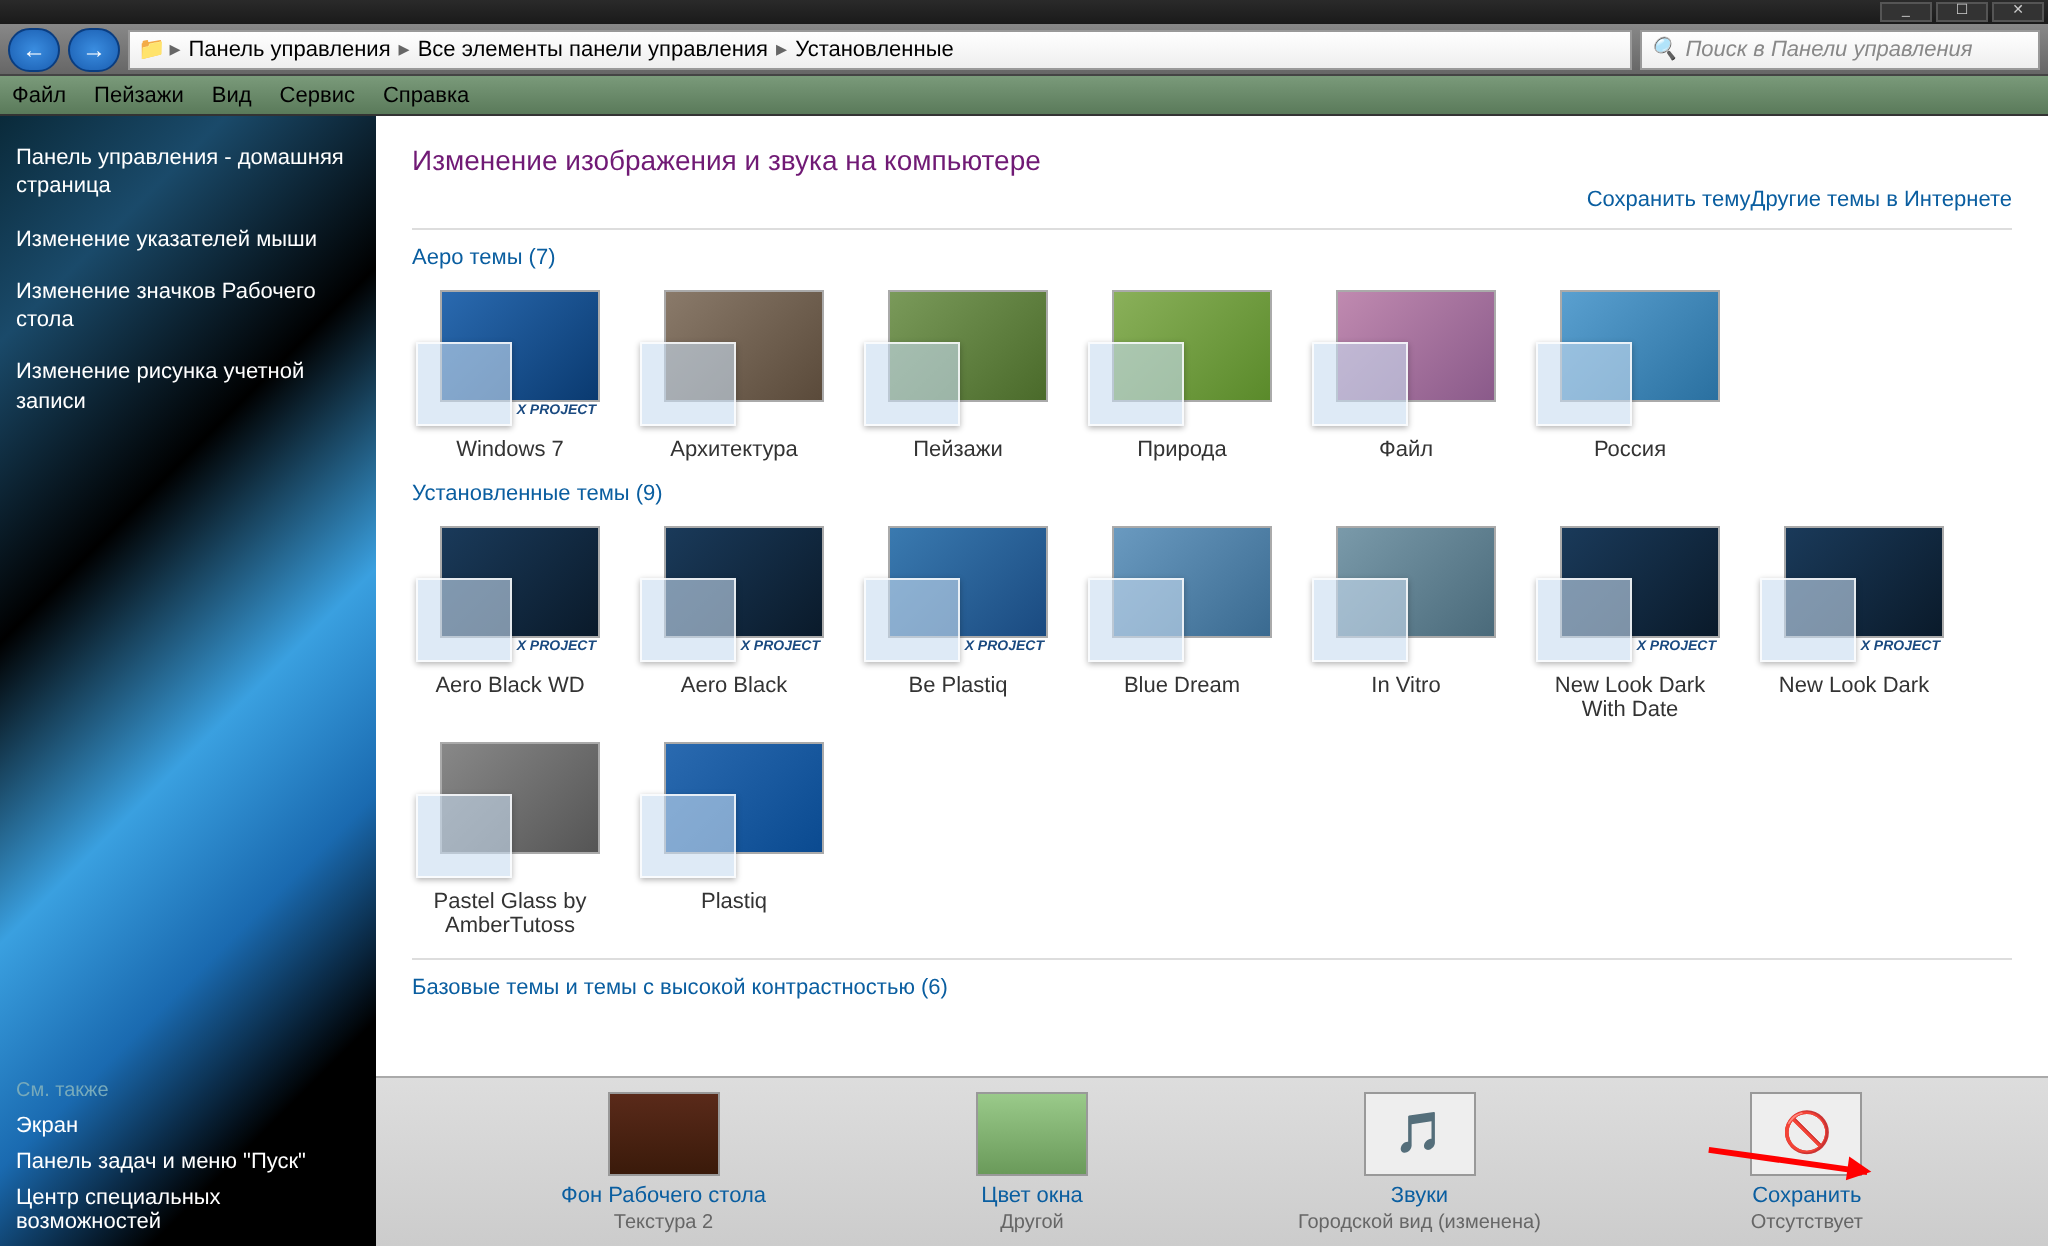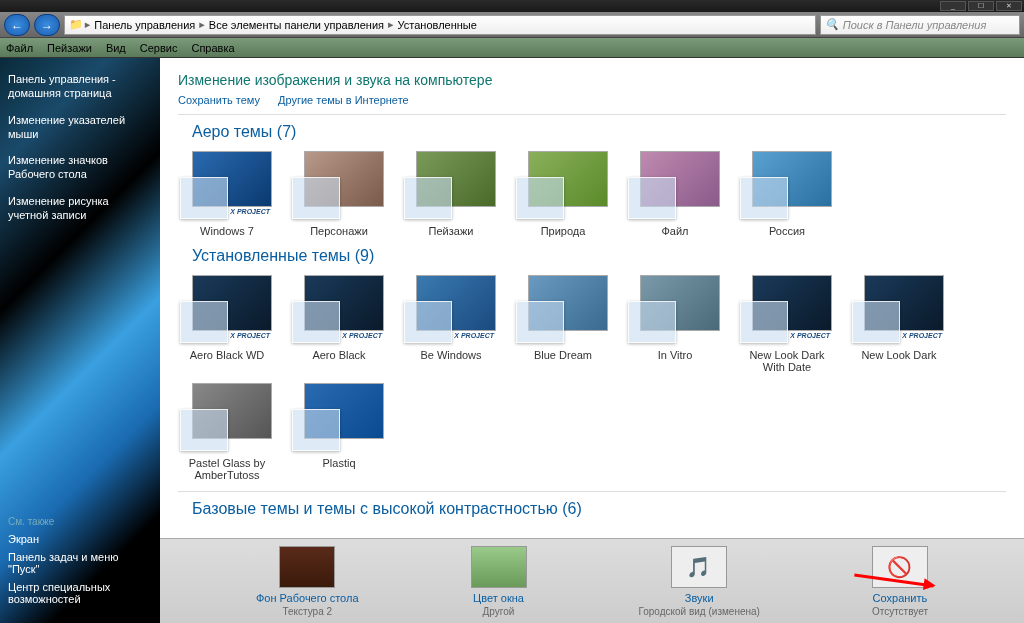--- a/index.html
+++ b/index.html
@@ -9,31 +9,31 @@
 .wc{width:26px;height:10px;background:#333;border:1px solid #555;font-size:7px;color:#ccc;text-align:center;line-height:8px}
 .nav-bar{height:26px;background:linear-gradient(#888,#666);display:flex;align-items:center;padding:0 4px;gap:4px;border-bottom:1px solid #444}
 .nav-btn{width:26px;height:22px;border-radius:12px;background:radial-gradient(#3a8de0,#1a5db0);display:flex;align-items:center;justify-content:center;color:#fff;font-size:12px;border:1px solid #0a3d80}
 .breadcrumb{flex:1;height:20px;background:linear-gradient(#fff,#eee);border:1px solid #999;display:flex;align-items:center;font-size:11px;padding:0 4px;gap:2px}
 .bc-sep{color:#666}
 .bc-seg{padding:0 2px}
 .search{width:200px;height:20px;background:linear-gradient(#fff,#eee);border:1px solid #999;font-size:11px;padding:0 4px;color:#888;font-style:italic;display:flex;align-items:center;gap:4px}
 .menu-bar{height:20px;background:linear-gradient(#7a9a7a,#5a7a5a);display:flex;align-items:center;padding:0 6px;gap:14px;font-size:11px;color:#000;border-bottom:1px solid #333}
 .menu-item{cursor:default}
 .body{display:flex;height:565px}
-.sidebar{width:160px;background:linear-gradient(135deg,#0a2a3a 0%,#1a4a6a 15%,#000 35%,#3aa0e0 55%,#1a6ab0 70%,#000 85%);color:#fff;font-size:11px;padding:14px 8px;position:relative}
+.sidebar{width:188px;background:linear-gradient(135deg,#0a2a3a 0%,#1a4a6a 15%,#000 35%,#3aa0e0 55%,#1a6ab0 70%,#000 85%);color:#fff;font-size:11px;padding:14px 8px;position:relative}
 .sidebar-link{display:block;margin-bottom:12px;color:#fff;line-height:1.3}
-.sidebar-bottom{position:absolute;bottom:12px;left:8px;right:8px}
+.sidebar-bottom{position:absolute;bottom:0;left:8px;right:8px}
 .sidebar-heading{color:#7ab;font-size:10px;margin-bottom:6px}
 .sb-link{display:block;color:#fff;margin-bottom:6px}
 .main{flex:1;background:linear-gradient(#e8e8e8,#d8d8d8);display:flex;flex-direction:column}
 .content{flex:1;background:#fff;margin:0;overflow:auto;padding:14px 18px}
-.page-title{color:#0f766e;font-size:14px;font-weight:normal;margin-bottom:6px}
+.page-title{color:#701a75;font-size:14px;font-weight:normal;margin-bottom:6px}
 .page-sub{font-size:11px;color:#333;margin-bottom:10px}
-.actions{display:flex;justify-content:flex-start;gap:18px;font-size:11px;color:#0a5ea0;margin-bottom:8px}
-.section-title{color:#0a5ea0;font-size:16px;margin:8px 14px}
+.actions{display:flex;justify-content:flex-end;font-size:11px;color:#0a5ea0;margin-bottom:8px}
+.section-title{color:#0a5ea0;font-size:11px;margin:8px 0}
 .themes{display:flex;flex-wrap:wrap;gap:8px 14px;margin-bottom:10px}
 .theme{width:98px;text-align:center;font-size:11px;color:#333}
 .thumb{width:96px;height:72px;position:relative;margin-bottom:4px}
 .th-back{position:absolute;width:80px;height:56px;top:2px;right:2px;background:linear-gradient(135deg,#4a8ac0,#1a4a80);border:1px solid #aaa}
 .th-front{position:absolute;width:48px;height:42px;bottom:2px;left:2px;background:rgba(200,220,240,0.6);border:1px solid rgba(255,255,255,0.8);box-shadow:0 1px 3px rgba(0,0,0,0.3)}
 .th-tag{position:absolute;bottom:6px;right:4px;font-size:7px;font-style:italic;color:#1a4a80;font-weight:bold}
 .footer{height:85px;background:linear-gradient(#ddd,#ccc);display:flex;justify-content:space-around;align-items:center;padding:8px 40px;border-top:1px solid #aaa;position:relative}
 .foot-item{text-align:center;font-size:11px}
 .foot-icon{width:56px;height:42px;margin:0 auto 4px;border:1px solid #999}
 .foot-link{color:#0a5ea0;display:block;margin-bottom:2px}
@@ -106,24 +106,24 @@
           <div class="theme">
             <div class="thumb">
               <div class="th-back" style="background: linear-gradient(135deg, rgb(42, 106, 176), rgb(10, 58, 112));"></div>
               <div class="th-front"></div>
               <div class="th-tag">X PROJECT</div>
             </div>
             <div>Windows 7</div>
           </div>
           <div class="theme">
             <div class="thumb">
-              <div class="th-back" style="background: linear-gradient(135deg, rgb(184, 154, 138), rgb(122, 90, 74));"></div>
-              <div class="th-front"></div>
-            </div>
-            <div>Персонажи</div>
+              <div class="th-back" style="background: linear-gradient(135deg, rgb(138, 122, 106), rgb(90, 74, 58));"></div>
+              <div class="th-front"></div>
+            </div>
+            <div>Архитектура</div>
           </div>
           <div class="theme">
             <div class="thumb">
               <div class="th-back" style="background: linear-gradient(135deg, rgb(122, 154, 90), rgb(74, 106, 42));"></div>
               <div class="th-front"></div>
             </div>
             <div>Пейзажи</div>
           </div>
           <div class="theme">
             <div class="thumb">
@@ -164,21 +164,21 @@
               <div class="th-tag">X PROJECT</div>
             </div>
             <div>Aero Black</div>
           </div>
           <div class="theme">
             <div class="thumb">
               <div class="th-back" style="background: linear-gradient(135deg, rgb(58, 122, 176), rgb(26, 74, 128));"></div>
               <div class="th-front"></div>
               <div class="th-tag">X PROJECT</div>
             </div>
-            <div>Be Windows</div>
+            <div>Be Plastiq</div>
           </div>
           <div class="theme">
             <div class="thumb">
               <div class="th-back" style="background: linear-gradient(135deg, rgb(106, 154, 192), rgb(58, 106, 144));"></div>
               <div class="th-front"></div>
             </div>
             <div>Blue Dream</div>
           </div>
           <div class="theme">
             <div class="thumb">

